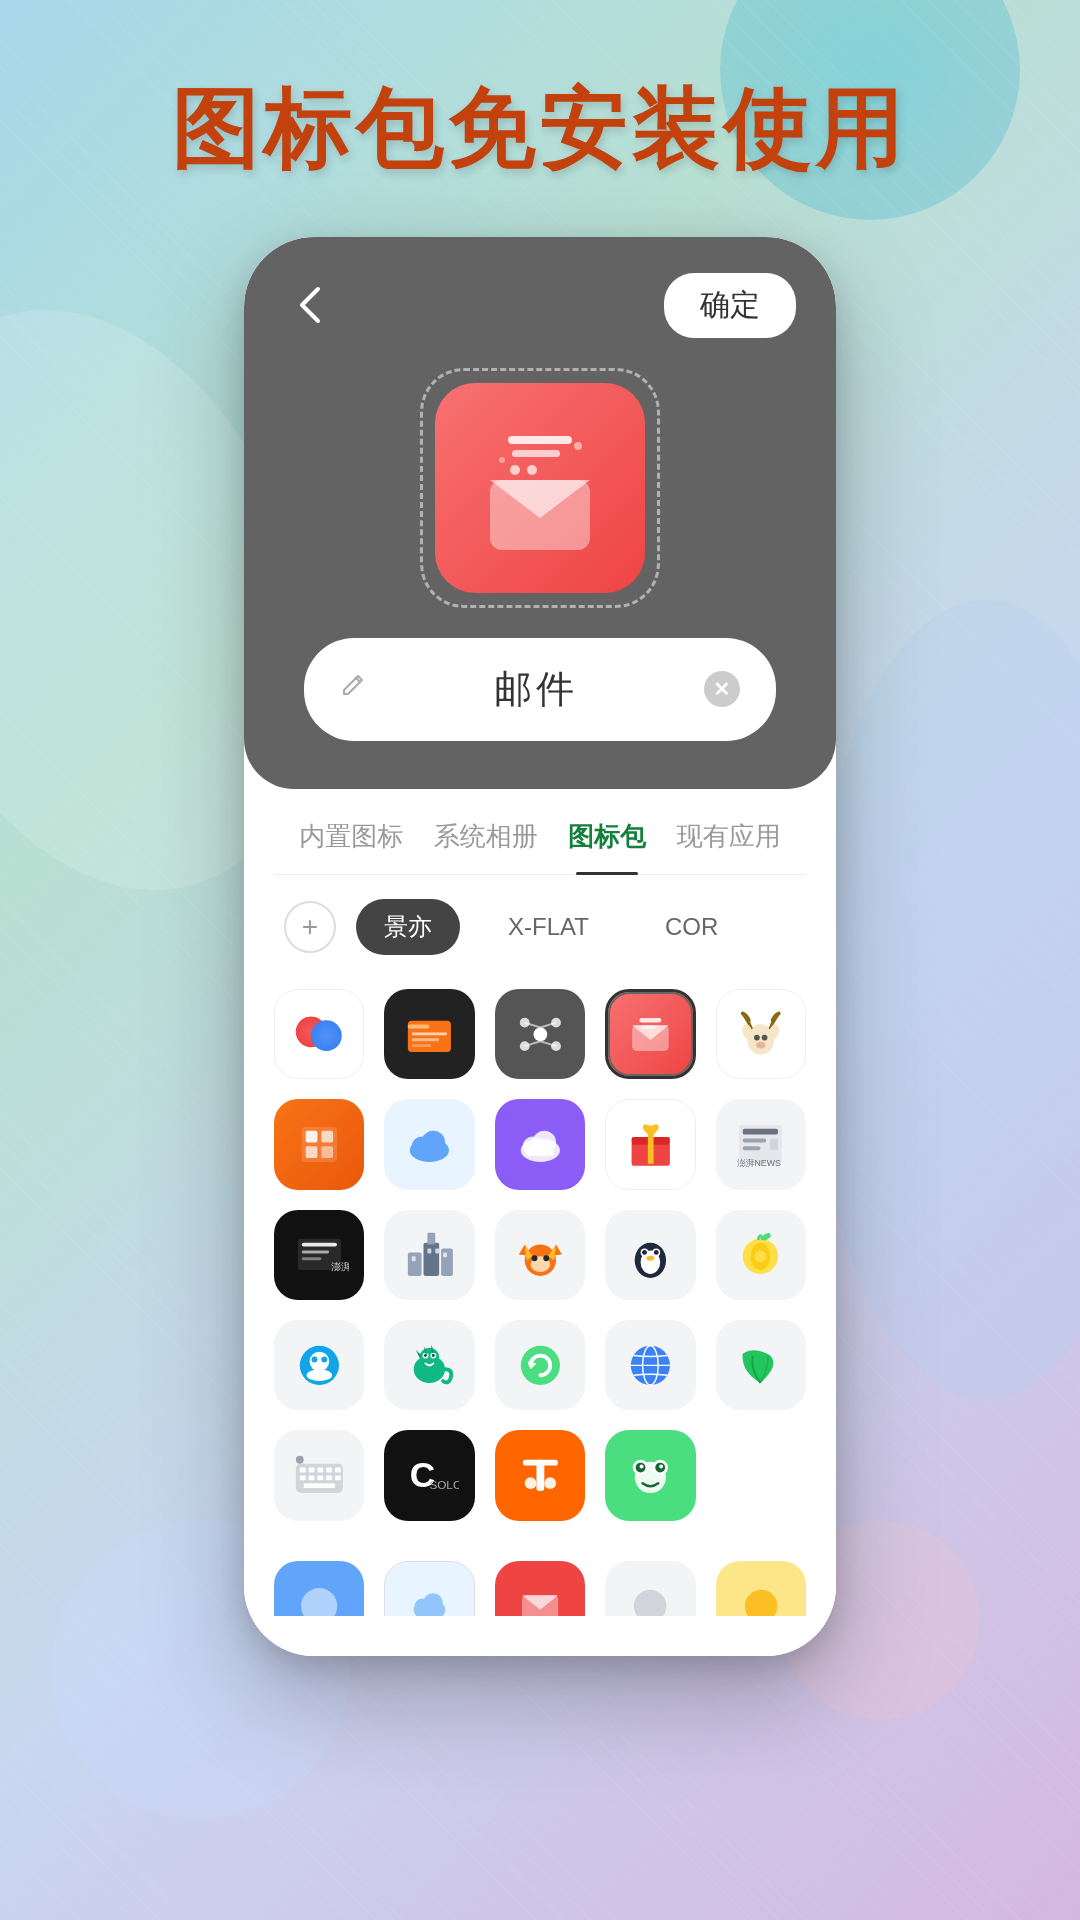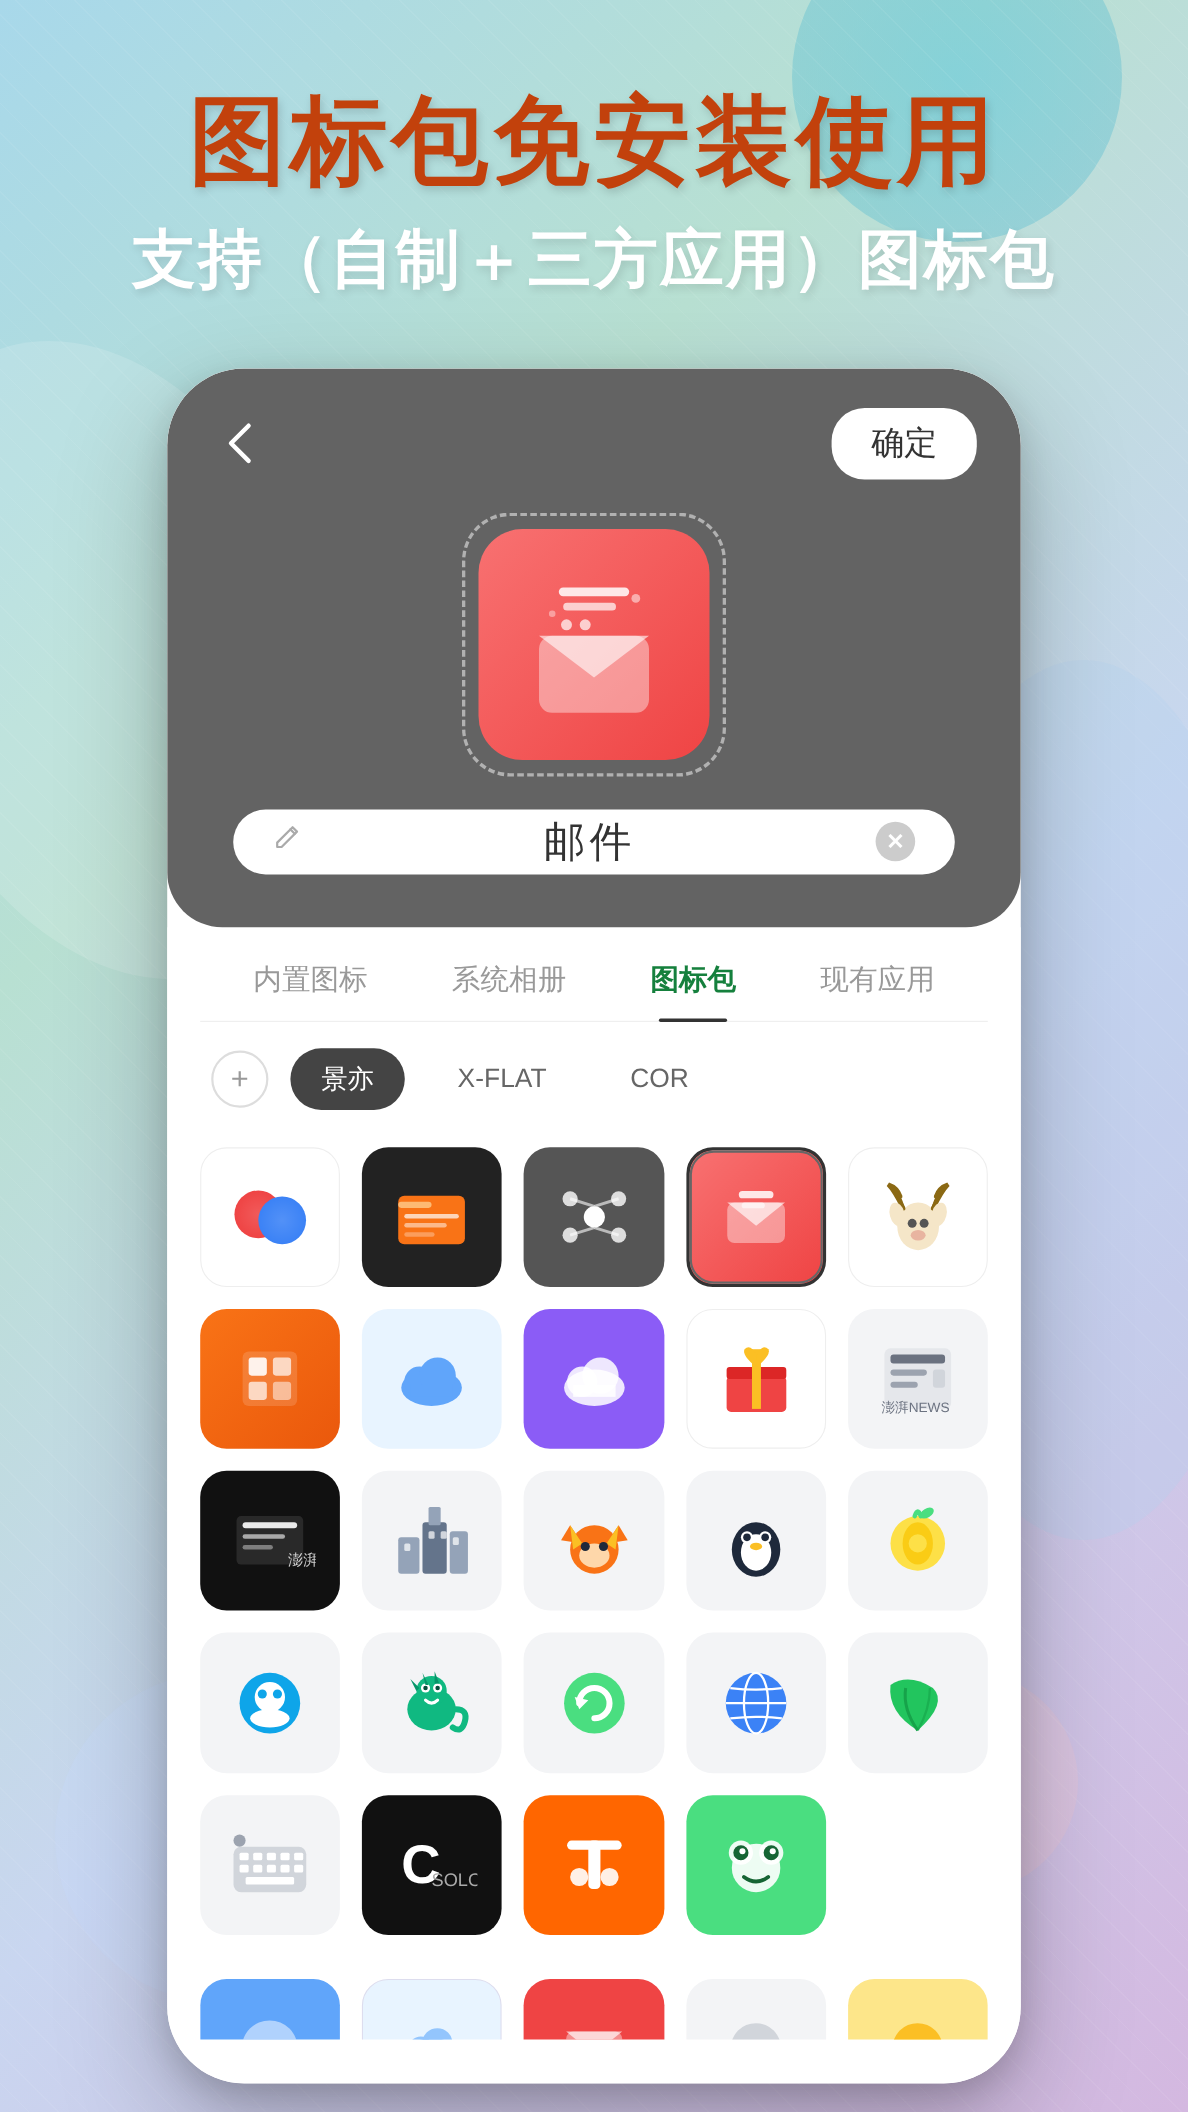--- a/index.html
+++ b/index.html
@@ -97,21 +97,21 @@
 
     
     .phone-container {
       position: relative;
       z-index: 10;
       display: flex;
       justify-content: center;
       margin-top: 60px;
     }
     .phone-mockup {
-      width: 776px;
+      width: 592px;
       background: white;
       border-radius: 70px;
       box-shadow: 0 40px 100px rgba(0,0,0,0.25), 0 10px 30px rgba(0,0,0,0.15);
       overflow: hidden;
     }
 
     
     .phone-top {
       background: #636363;
       padding: 36px 40px 48px;
@@ -166,21 +166,21 @@
       display: flex;
       align-items: center;
       justify-content: center;
       position: relative;
     }
 
     
     .name-input-field {
       background: white;
       border-radius: 50px;
-      padding: 4px 36px;
+      padding: 26px 36px;
       display: flex;
       align-items: center;
       gap: 16px;
       margin: 0 20px;
     }
     .edit-icon {
       color: #aaa;
       font-size: 26px;
     }
     .name-text {
@@ -328,21 +328,20 @@
 
 <div class="bg-circle-top"></div>
 <div class="bg-blob-left"></div>
 <div class="bg-lines"></div>
 <div class="bg-wave-right"></div>
 <div class="bg-blob-bottom"></div>
 <div class="bg-circle-bottom-right"></div>
 
 <div class="header-area">
   <div class="title-main">图标包免安装使用</div>
-  <div class="title-sub">支持（自制＋三方应用）图标包</div>
 </div>
 
 <div class="phone-container">
   <div class="phone-mockup">
 
     <div class="phone-top">
 
       <div class="phone-nav">
         <div class="back-btn">
           <svg width="28" height="44" viewBox="0 0 28 44" fill="none">

